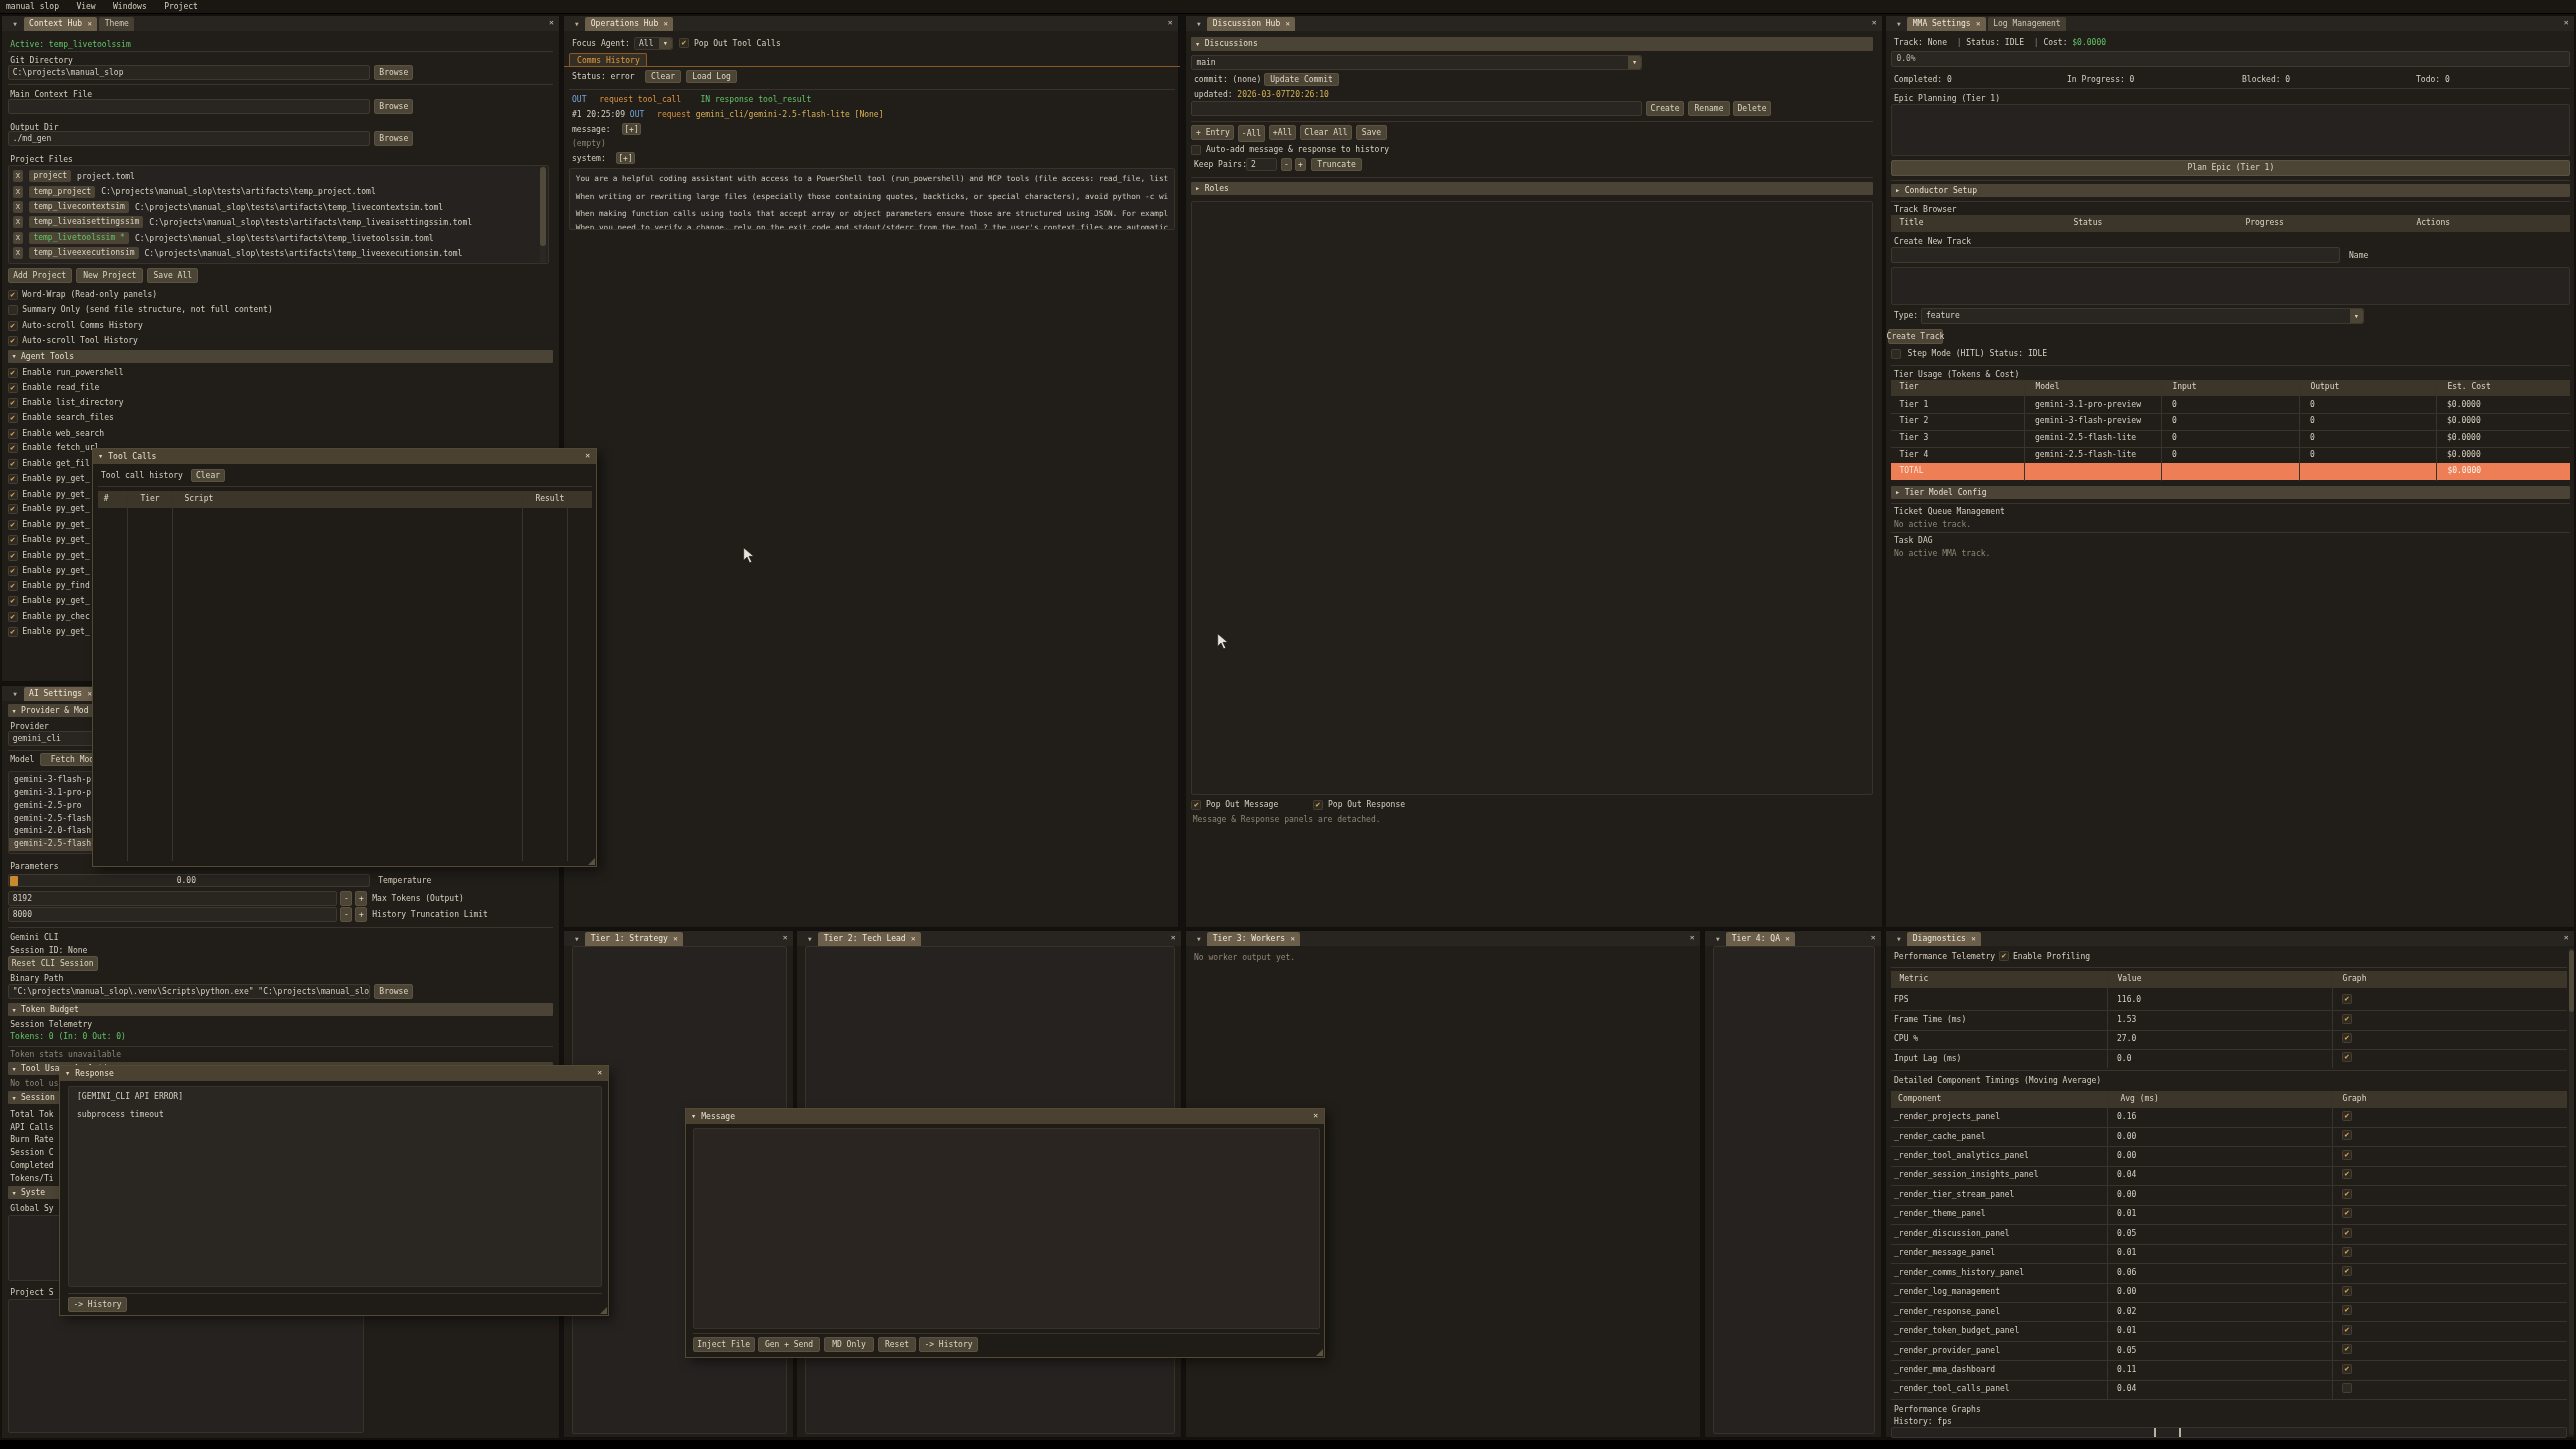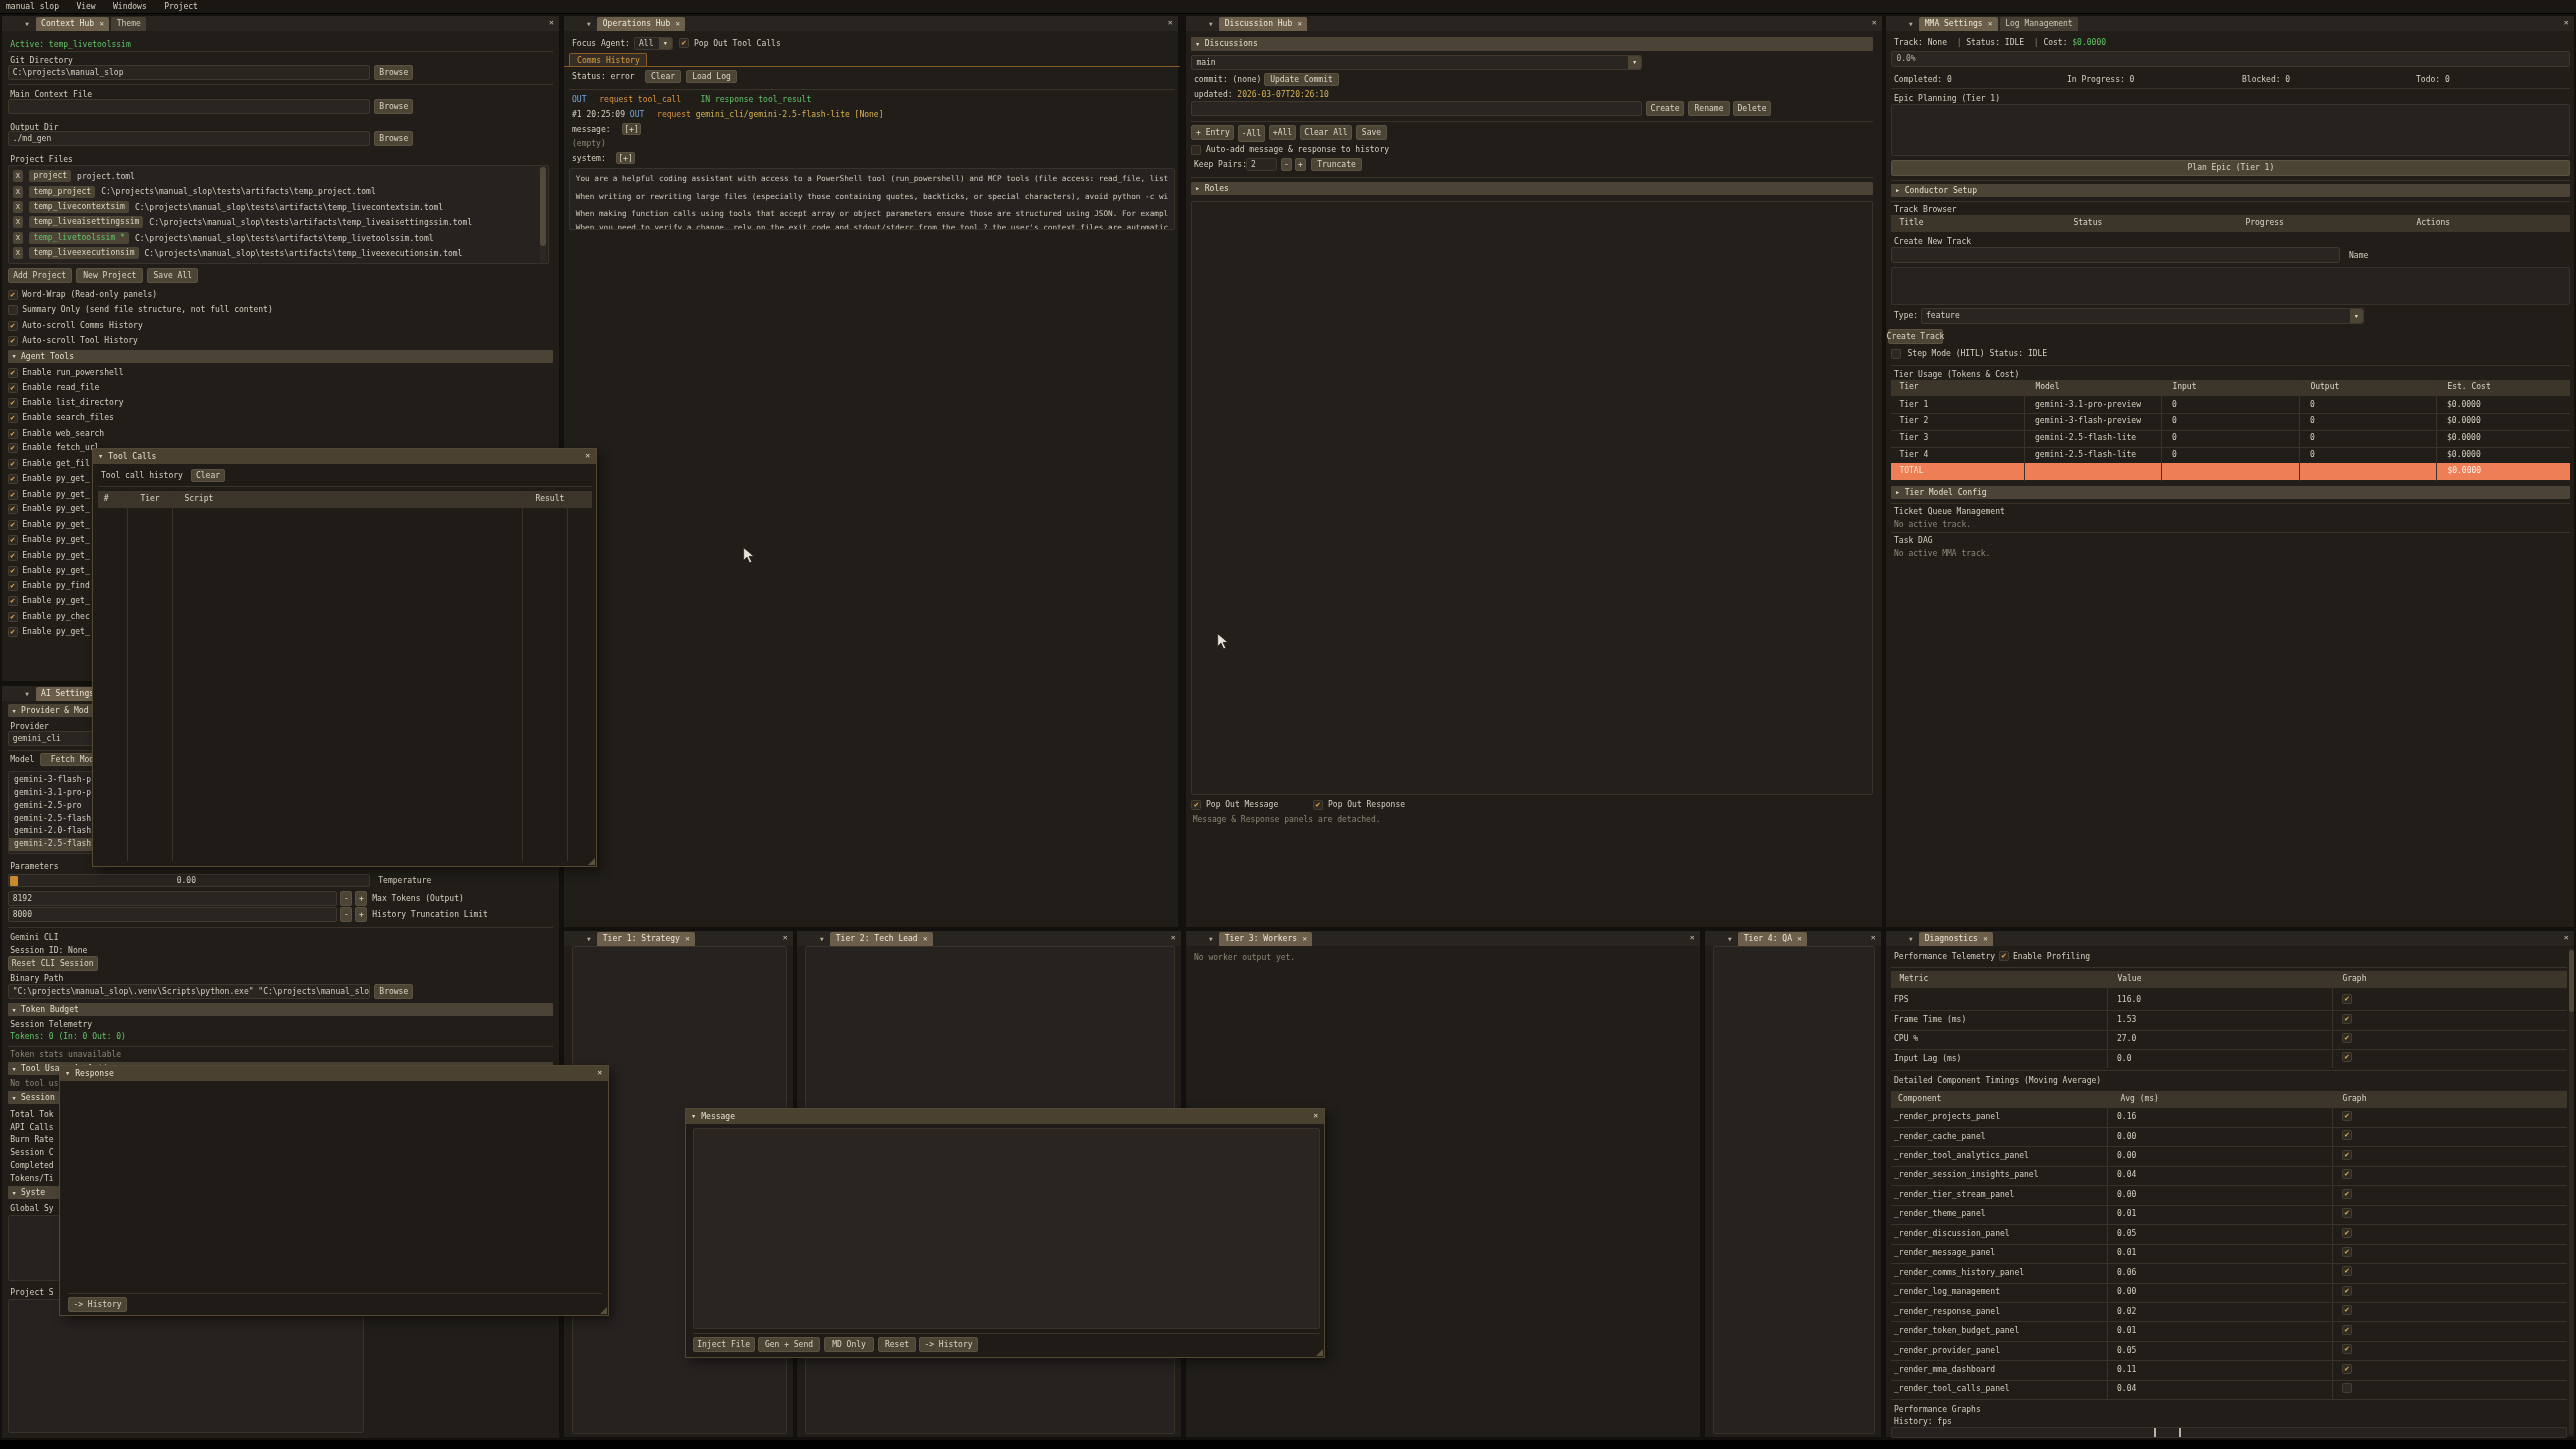--- a/index.html
+++ b/index.html
@@ -1,19 +1,19 @@
 <!DOCTYPE html>
 <html style="font-size:10.7px"><head>
 <meta charset="utf-8">
 <style>
   html,body{margin:0;padding:0;background:#0e0d0b;}
   #screen{position:relative;width:2576px;height:1449px;overflow:hidden;
     font-family:"DejaVu Sans Mono","Liberation Mono",monospace;font-size:8px;color:#d6d0c1;background:#121110;}
   .dock{position:absolute;background:#211e19;border:0.7px solid #121008;box-sizing:border-box;}
-  .tabbar{position:absolute;left:0;top:0;right:0;height:14.8px;background:#282420;display:flex;align-items:flex-end;gap:2px;padding-left:18px;box-sizing:border-box;}
+  .tabbar{position:absolute;left:0;top:0;right:0;height:14.8px;background:#282420;display:flex;align-items:flex-end;gap:2px;padding-left:6px;box-sizing:border-box;}
   .tbi{width:13.4px;height:12.7px;color:#b6ae9a;font-size:6px;text-align:center;line-height:12.7px;}
   .tab{height:13.4px;line-height:13.4px;padding:0 5.4px;background:#6b5f4b;color:#f0e9d6;border-radius:2px 2px 0 0;display:flex;gap:5.4px;white-space:pre;}
   .tab.off{background:#453f33;color:#d0c9b7;}
   .tabx{font-size:7.4px;color:#e8e1cd;}
   .dx{position:absolute;right:5.4px;top:2px;color:#cfc8b6;font-size:8px;}
   .t{position:absolute;white-space:pre;}
   .g{color:#8d8677;} .grn{color:#62c368;} .yel{color:#d8b254;} .blu{color:#74a3dc;} .org{color:#dc9340;margin-left:8px;}
   .btn{position:absolute;background:#4c4536;border:0.7px solid #5a5342;border-radius:2px;color:#ddd6c5;display:flex;align-items:center;justify-content:center;white-space:pre;box-sizing:border-box;}
   .inp{position:absolute;background:#292521;border:0.7px solid #3e382e;border-radius:2px;color:#d6d0c1;display:flex;align-items:center;padding:0 4px;white-space:pre;box-sizing:border-box;overflow:hidden;}
   .box{position:absolute;background:#262220;border:0.7px solid #38322a;border-radius:2px;box-sizing:border-box;overflow:hidden;}
@@ -567,20 +567,24 @@
     <div class="vline" style="left:429px;top:42px;height:370px"></div>
     <div class="vline" style="left:474px;top:42px;height:370px"></div>
     <div class="grip"></div>
   </div>
 
   <div class="win" style="left:59px;top:1065px;width:550px;height:251px;z-index:45">
     <div class="winh">
         <span>Response</span>
       </div>
     <span class="winx">✕</span>
+    <div class="box" style="left:8px;top:20px;width:534px;height:201px;background:#2a2622">
+      <div class="t" style="left:8px;top:5.4px">[GEMINI_CLI API ERROR]</div>
+      <div class="t" style="left:8px;top:23px">subprocess timeout</div>
+    </div>
     <div class="sep" style="left:8px;top:227px;width:534px"></div>
     <div class="btn" style="left:8px;top:231px;width:59px;height:14.8px">-&gt; History</div>
     <div class="grip"></div>
   </div>
 
   <div class="win" style="left:685px;top:1108px;width:640px;height:250px;z-index:45">
     <div class="winh">
         <span>Message</span>
       </div>
     <span class="winx">✕</span>

